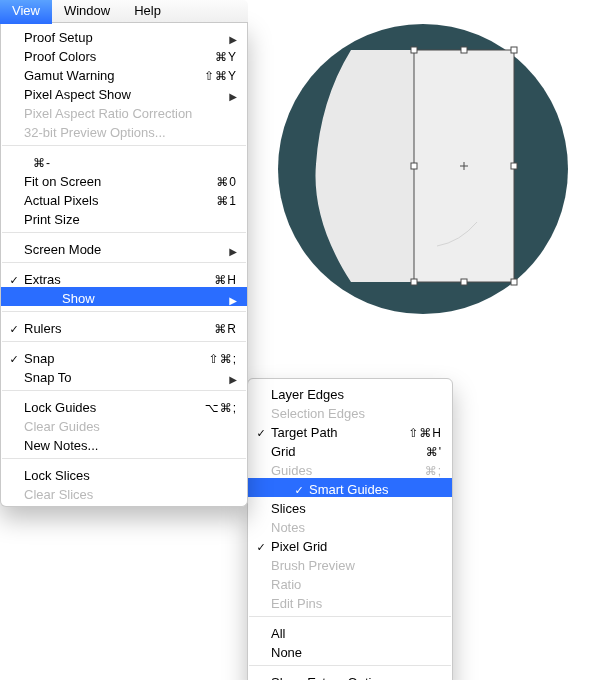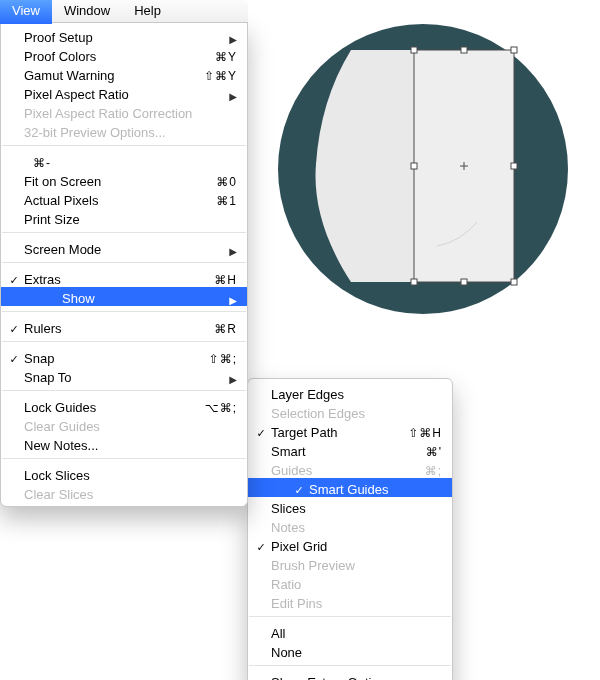--- a/index.html
+++ b/index.html
@@ -167,21 +167,21 @@
       <span class="label">Proof Colors</span>
       <span class="shortcut">⌘Y</span>
     </div>
     <div class="menu-row">
       <span class="check"></span>
       <span class="label">Gamut Warning</span>
       <span class="shortcut">⇧⌘Y</span>
     </div>
     <div class="menu-row">
       <span class="check"></span>
-      <span class="label">Pixel Aspect Ratio</span>
+      <span class="label">Pixel Aspect Show</span>
       <span class="arrow">▶</span>
     </div>
     <div class="menu-row disabled">
       <span class="check"></span>
       <span class="label">Pixel Aspect Ratio Correction</span>
     </div>
     <div class="menu-row disabled">
       <span class="check"></span>
       <span class="label">32-bit Preview Options...</span>
     </div>
@@ -272,21 +272,21 @@
       <span class="check"></span>
       <span class="label">Selection Edges</span>
     </div>
     <div class="menu-row">
       <span class="check">✓</span>
       <span class="label">Target Path</span>
       <span class="shortcut">⇧⌘H</span>
     </div>
     <div class="menu-row">
       <span class="check"></span>
-      <span class="label">Smart</span>
+      <span class="label">Grid</span>
       <span class="shortcut">⌘'</span>
     </div>
     <div class="menu-row disabled">
       <span class="check"></span>
       <span class="label">Guides</span>
       <span class="shortcut">⌘;</span>
     </div>
     <div class="menu-row highlight">
       <span class="check">✓</span>
       <span class="label">Smart Guides</span>

